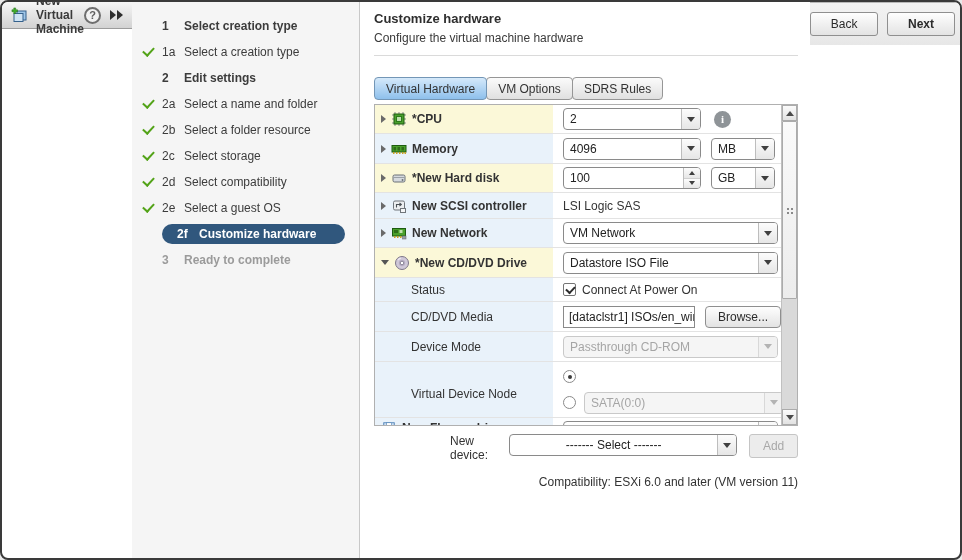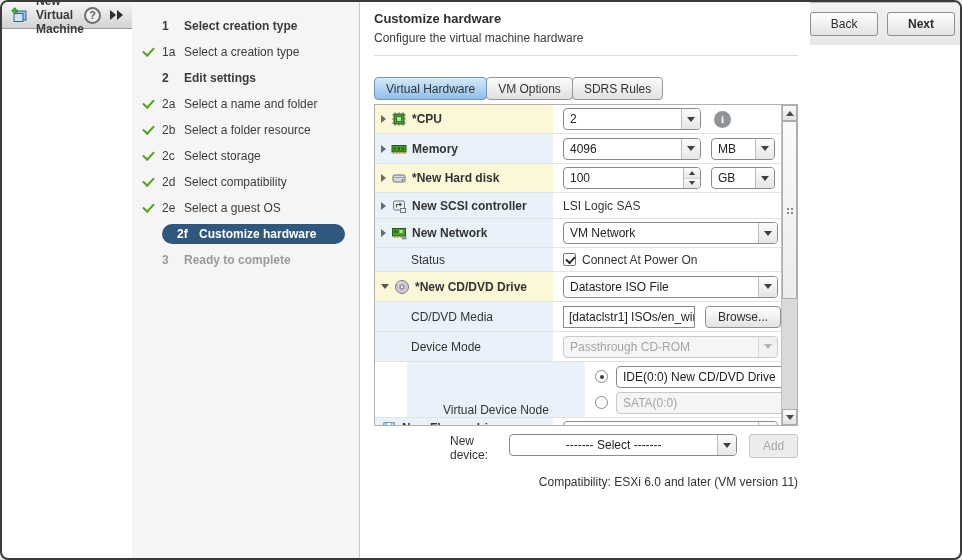--- a/index.html
+++ b/index.html
@@ -370,30 +370,20 @@
                 <span class="txt">VM Network</span>
                 <span class="cbtn">
                     <i class="arr-down"></i>
                   </span>
               </div>
               <span class="cbx checked gap12"></span>
               <span class="cbx-lbl">Connect...</span>
             </div>
           </div>
 
-          <div class="hrow h24 sub">
-            <div class="lcell blue">
-              <span class="lab">Status</span>
-            </div>
-            <div class="vcell">
-              <span class="cbx checked"></span>
-              <span class="cbx-lbl">Connect At Power On</span>
-            </div>
-          </div>
-
           <div class="hrow h30">
             <div class="lcell yellow">
               <span class="tri-dn"></span>
               <svg class="dev-icon" viewBox="0 0 16 16">
                 <circle cx="8" cy="8" r="6.5" fill="#cfc8d8" stroke="#7d7689"></circle>
                 <circle cx="8" cy="8" r="3.2" fill="#b9b0c6"></circle>
                 <circle cx="8" cy="8" r="1.8" fill="#fff" stroke="#8a8496"></circle>
                 <path d="M4 5a5 5 0 0 1 3-2" stroke="#efeaf5" stroke-width="1.2" fill="none"></path>
               </svg>
               <span class="lab">*New CD/DVD Drive</span>
@@ -401,20 +391,30 @@
             <div class="vcell">
               <div class="combo w215">
                 <span class="txt">Datastore ISO File</span>
                 <span class="cbtn">
                     <i class="arr-down"></i>
                   </span>
               </div>
             </div>
           </div>
 
+          <div class="hrow h24 sub">
+            <div class="lcell blue">
+              <span class="lab">Status</span>
+            </div>
+            <div class="vcell">
+              <span class="cbx checked"></span>
+              <span class="cbx-lbl">Connect At Power On</span>
+            </div>
+          </div>
+
           <div class="hrow h30 sub">
             <div class="lcell blue">
               <span class="lab">CD/DVD Media</span>
             </div>
             <div class="vcell">
               <div class="textinput w138">
                 <span>[dataclstr1] ISOs/en_windo</span>
               </div>
               <button class="btn-std btn-sm gap10">Browse...</button>
             </div>
@@ -428,33 +428,27 @@
               <div class="combo w215 disabled">
                 <span class="txt">Passthrough CD-ROM</span>
                 <span class="cbtn">
                     <i class="arr-down"></i>
                   </span>
               </div>
             </div>
           </div>
 
           <div class="hrow h56 sub">
-            <div class="lcell blue" style="align-items:flex-end; padding-top:8px;margin-left:32px;">
+            <div class="lcell blue" style="align-items:center; padding-top:8px;">
               <span class="lab">Virtual Device Node</span>
             </div>
             <div class="vcell">
               <div class="vstack">
                 <div class="subline">
                   <span class="radio sel"></span>
-                  <div class="combo w200 gap8">
-                    <span class="txt">IDE(0:0) New CD/DVD Drive</span>
-                    <span class="cbtn">
-                        <i class="arr-down"></i>
-                      </span>
-                  </div>
                 </div>
                 <div class="subline">
                   <span class="radio"></span>
                   <div class="combo w200 gap8 disabled">
                     <span class="txt">SATA(0:0)</span>
                     <span class="cbtn">
                         <i class="arr-down"></i>
                       </span>
                   </div>
                 </div>

